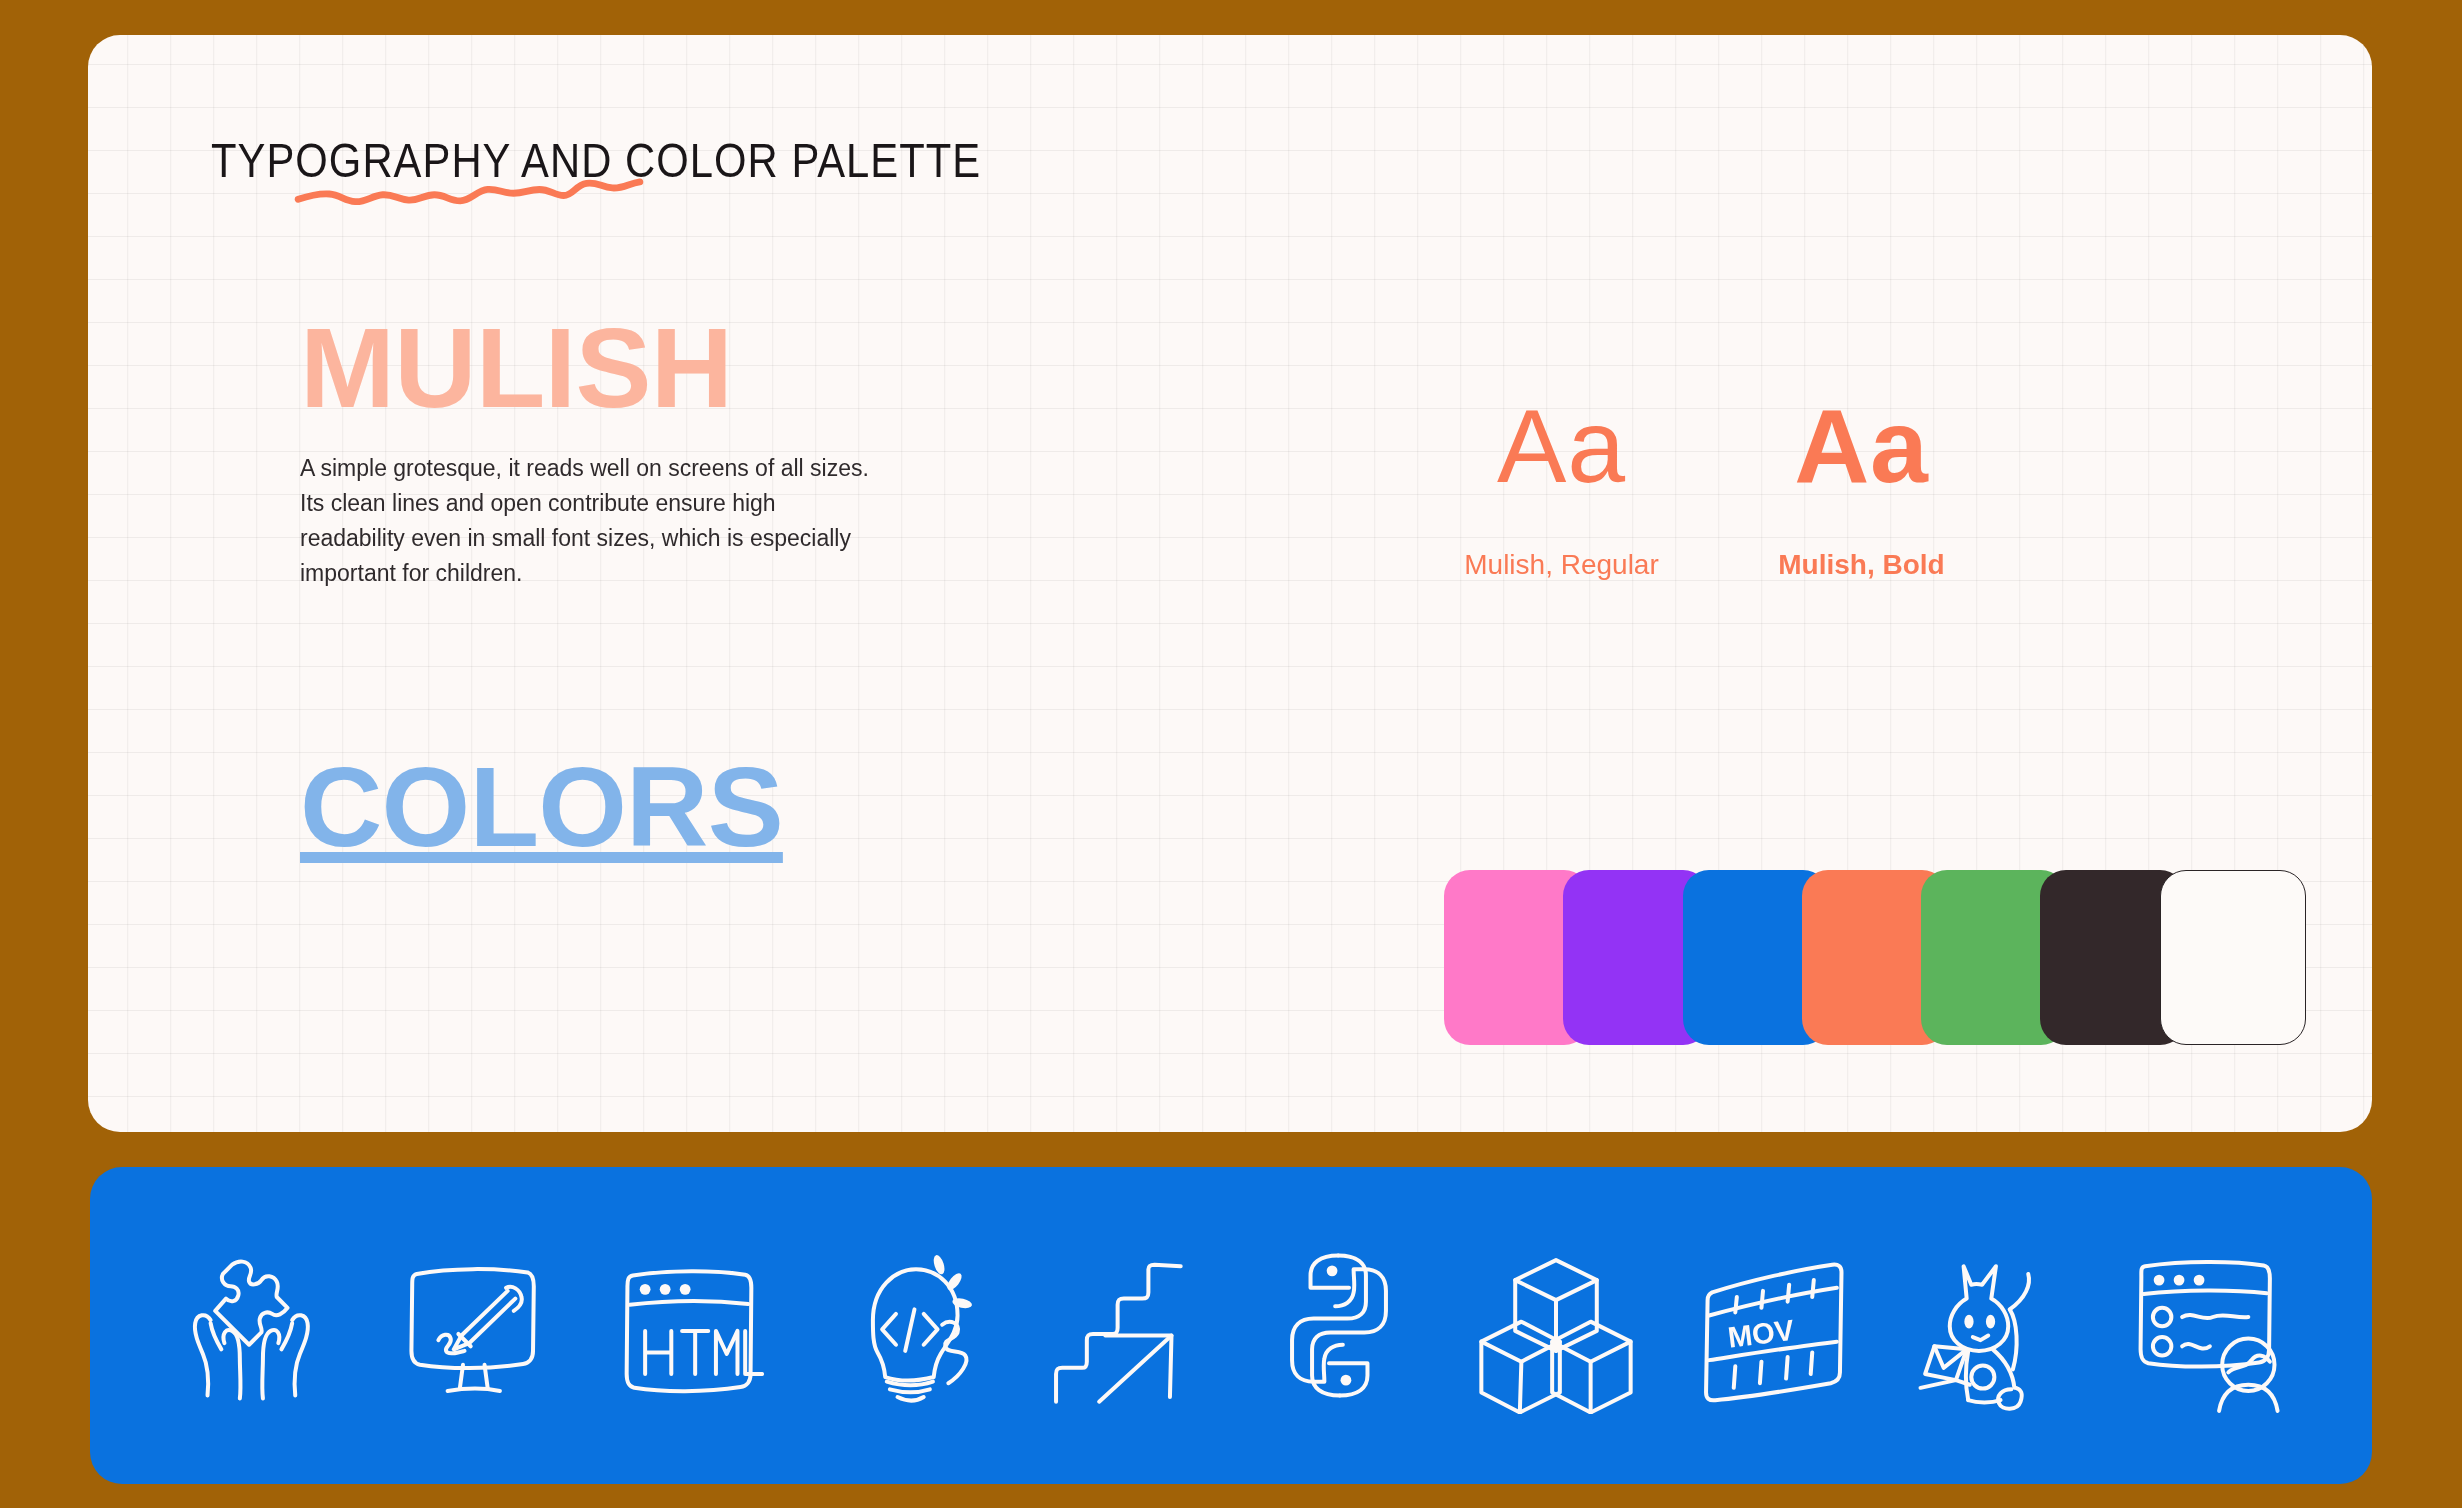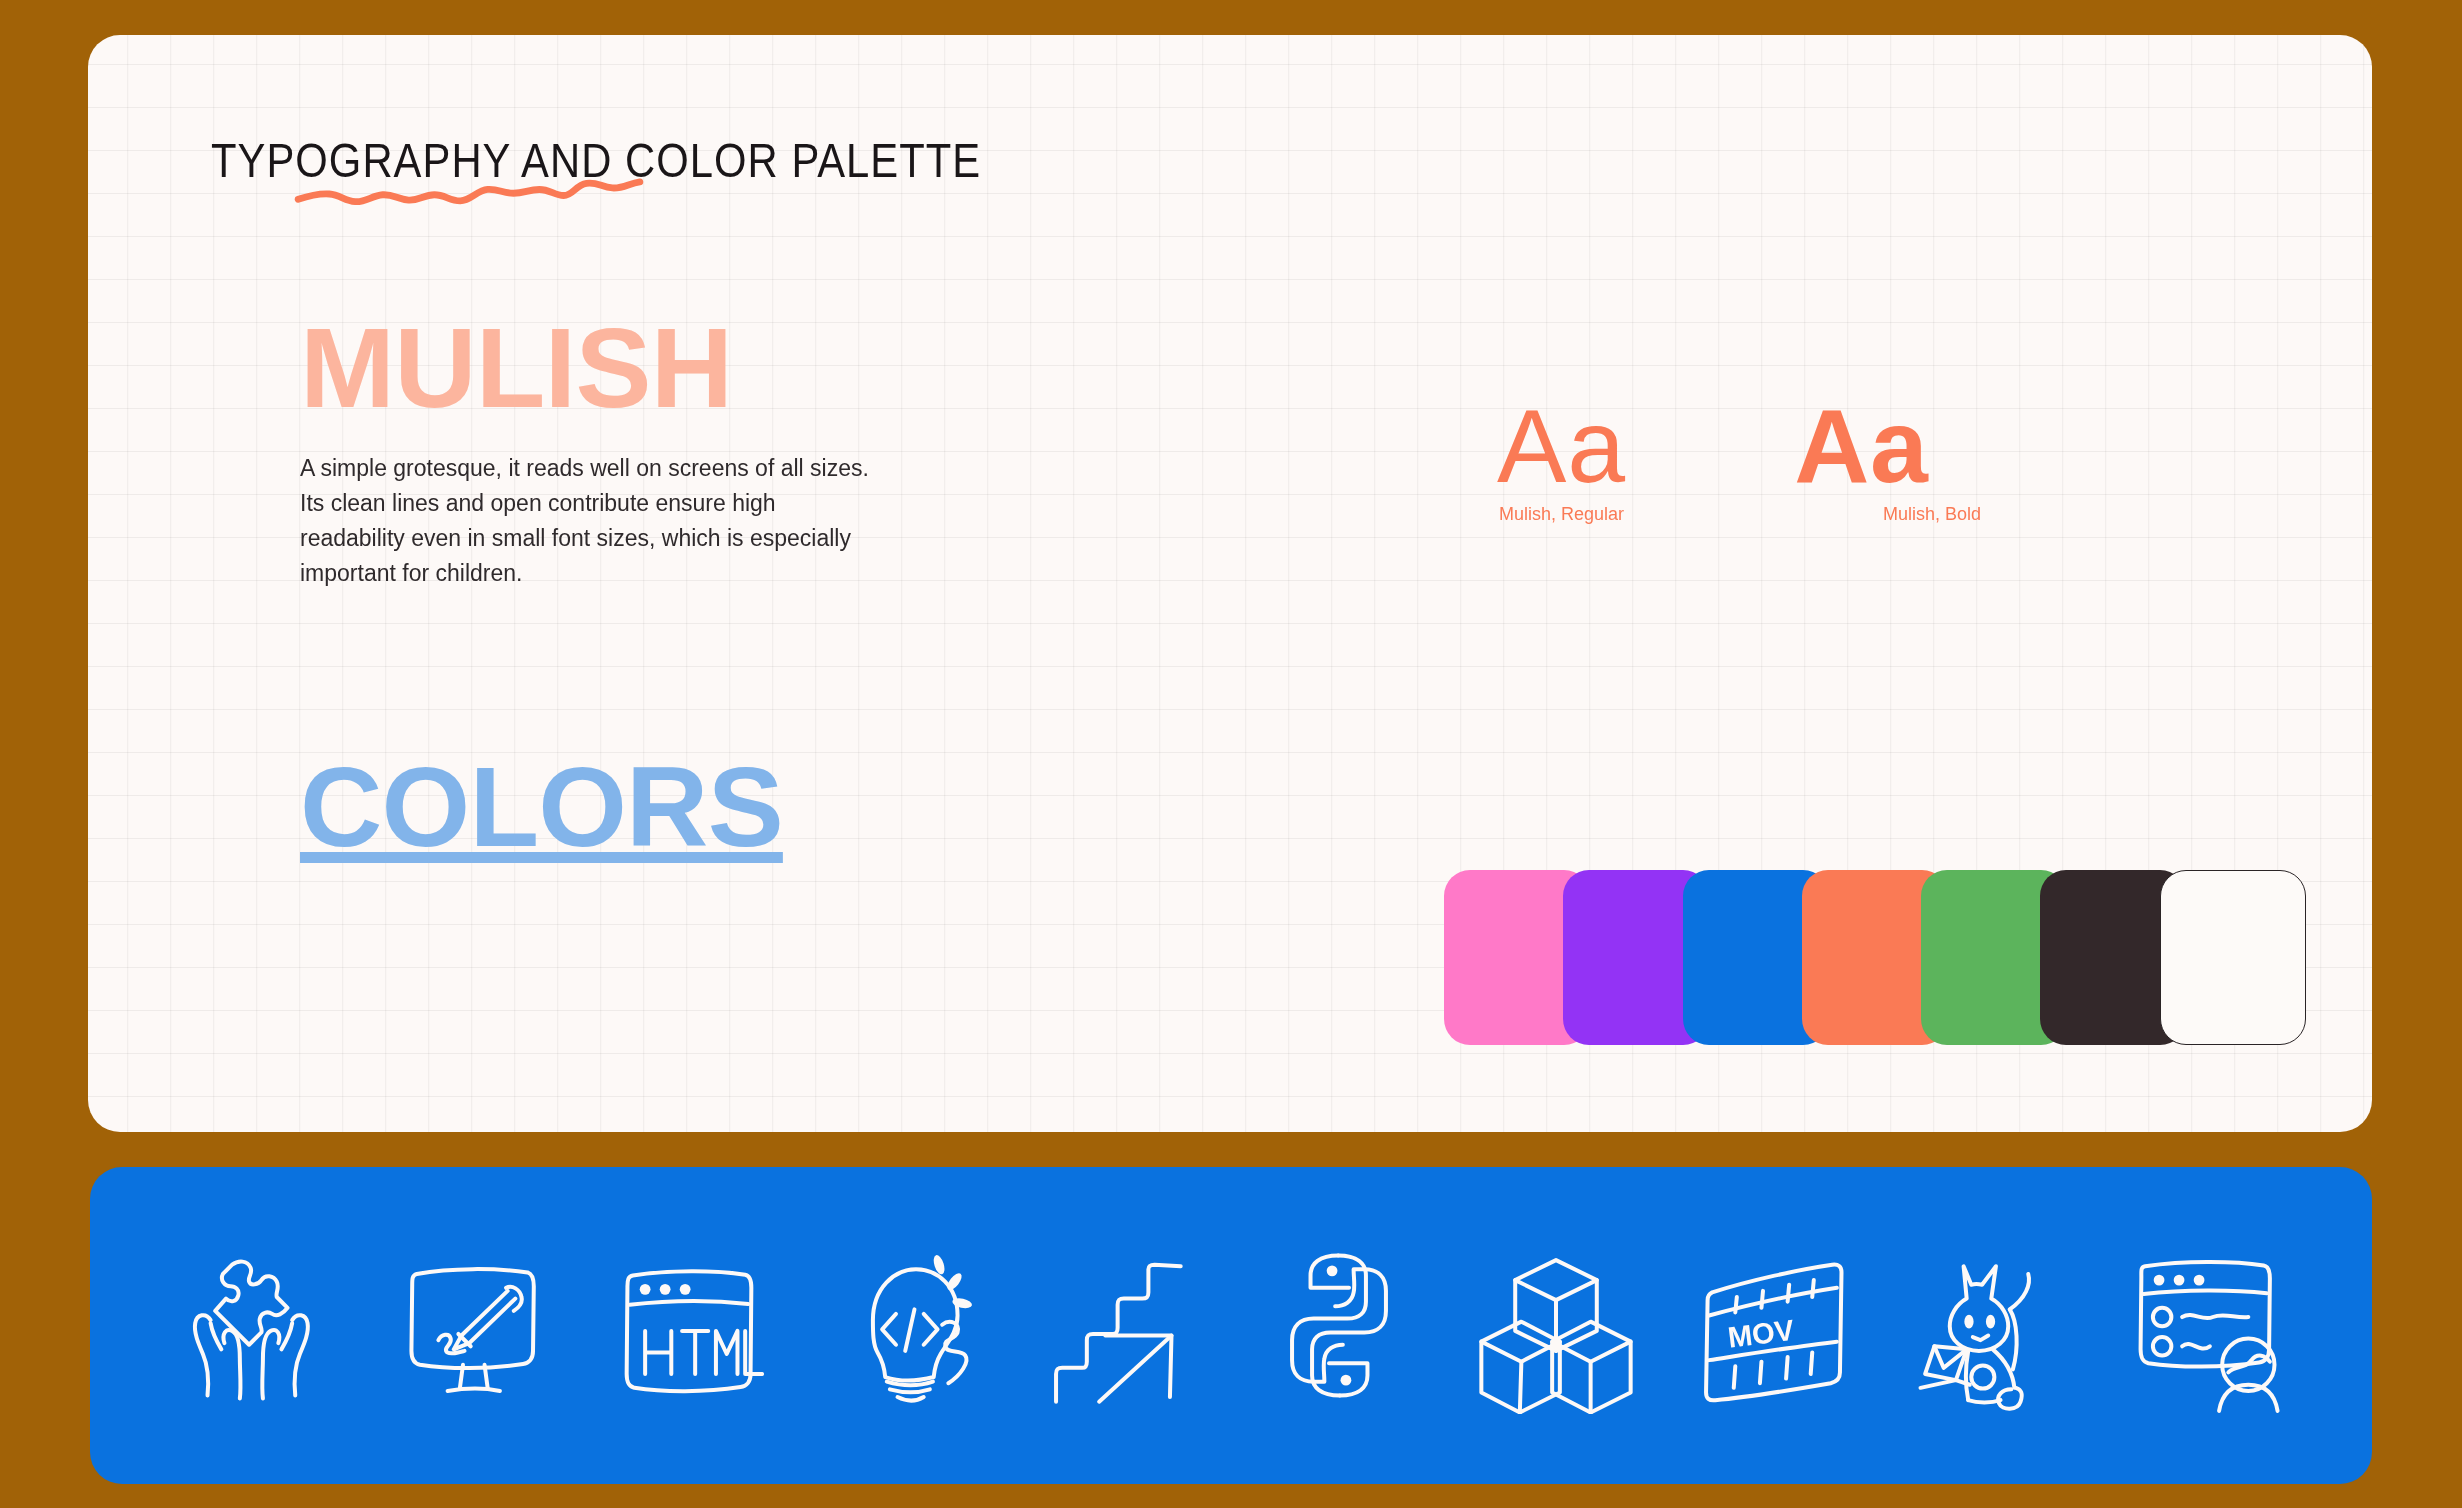--- a/index.html
+++ b/index.html
@@ -104,24 +104,25 @@
     font-size: 104px;
     line-height: 115px;
     color: #FA7A55;
     letter-spacing: 0.8px;
   }
   .specimen-glyph.reg { font-weight: 400; }
   .specimen-glyph.bold { font-weight: 700; }
 
   .specimen-label {
     font-family: "Liberation Sans", sans-serif;
-    font-size: 18px;
+    font-size: 28px;
     color: #FA7A55;
-  }
-  .specimen-label.bold { font-weight: 400; text-align: right; }
+    margin-top: 45px;
+  }
+  .specimen-label.bold { font-weight: 700; }
 
   
   .swatch-row {
     position: absolute;
     left: 1356px;
     top: 835px;
     height: 175px;
   }
   .swatch {
     position: absolute;

